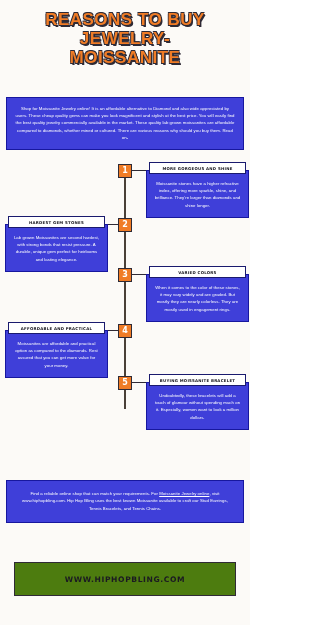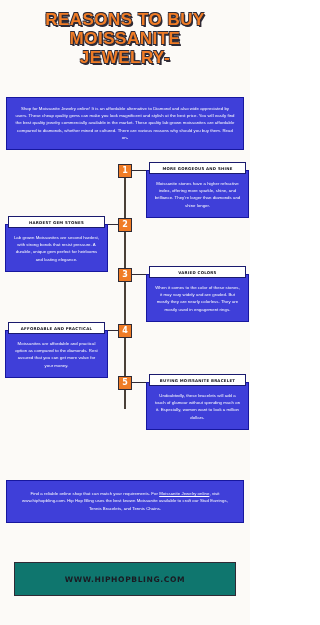--- a/index.html
+++ b/index.html
@@ -176,43 +176,43 @@
   }
 
   
   .url-bar {
     position: absolute;
     top: 562px;
     left: 14px;
     width: 222px;
     height: 34px;
     box-sizing: border-box;
-    background: #0f766e;
+    background: #4d7c0f;
     border: 1.3px solid #2f2a35;
     display: flex;
     align-items: center;
     justify-content: center;
   }
   .url-bar span {
     font-family: "DejaVu Sans", sans-serif;
     font-weight: bold;
     font-size: 7.6px;
     letter-spacing: 0.6px;
     color: #1b1a22;
   }
 </style>
 </head>
 <body>
 
 <div class="page">
 
   <div class="title-block">
     <span class="title-line">REASONS TO BUY</span>
+    <span class="title-line">JEWELRY-</span>
     <span class="title-line">MOISSANITE</span>
-    <span class="title-line">JEWELRY-</span>
   </div>
 
   <div class="intro">
     <p>Shop for Moissanite Jewelry online! It is an affordable alternative to Diamond and also wide appreciated by users. These cheap quality gems can make you look magnificent and stylish at the best price. You will easily find the best quality jewelry commercially available in the market. These quality lab grown moissanites are affordable compared to diamonds, whether mined or cultured. There are various reasons why should you buy them. Read on-</p>
   </div>
 
   <div class="timeline-line"></div>
 
   <div class="badge" style="top:164px;">1</div>
   <div class="connector to-right" style="left:132px; top:170px; width:20px;"></div>

